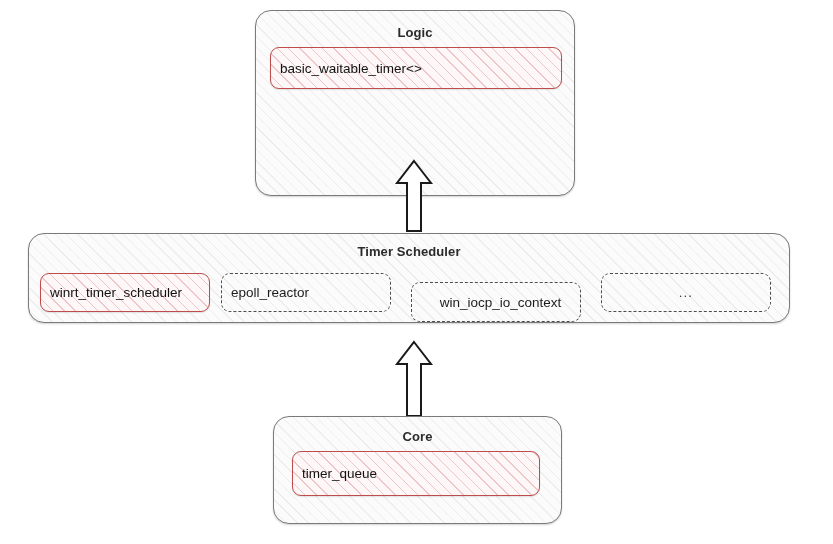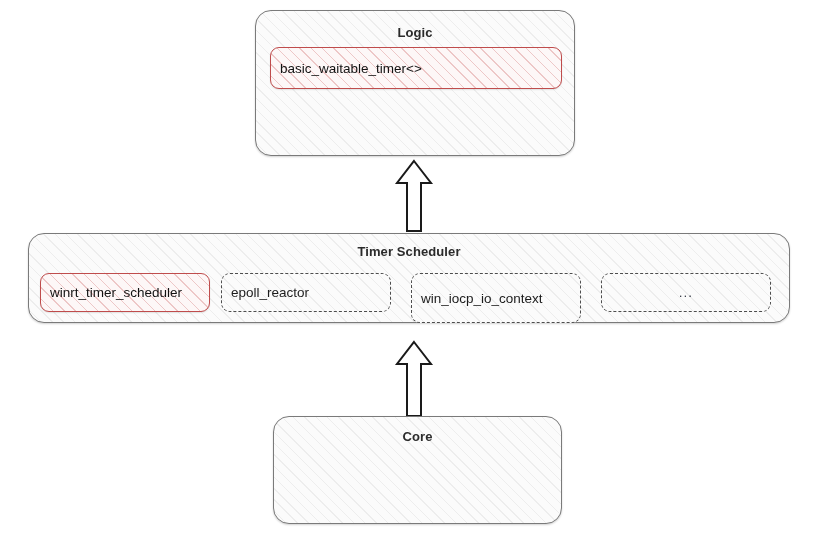--- a/index.html
+++ b/index.html
@@ -85,21 +85,21 @@
   }
 
   
   .arrow {
     position: absolute;
   }
 </style>
 </head>
 <body>
 
-<div class="group hatch-gray" style="left:255px; top:10px; width:320px; height:146px;">
+<div class="group hatch-gray" style="left:255px; top:10px; width:320px; height:186px;">
   <div class="group-title" style="top:14px;">Logic</div>
 
   <div class="node node-red hatch-red" style="left:14px; top:36px; width:292px; height:42px;">
     <span>basic_waitable_timer&lt;&gt;</span>
   </div>
 
 </div>
 
 <div class="arrow" style="left:392px; top:159px; width:44px; height:74px;">
   <svg width="44" height="74" viewBox="0 0 44 74">
@@ -111,31 +111,34 @@
   <div class="group-title" style="top:10px;">Timer Scheduler</div>
 
   <div class="node node-red hatch-red" style="left:11px; top:39px; width:170px; height:39px; font-weight:normal;">
     <span>winrt_timer_scheduler</span>
   </div>
 
   <div class="node node-dashed hatch-gray" style="left:192px; top:39px; width:170px; height:39px;">
     <span>epoll_reactor</span>
   </div>
 
-  <div class="node node-dashed hatch-gray" style="left:382px; top:39px; width:170px; height:50px;">
+  <div class="node node-dashed hatch-gray" style="left:382px; top:48px; width:170px; height:40px;justify-content:center;">
     <span>win_iocp_io_context</span>
   </div>
 
   <div class="node node-dashed node-center hatch-gray" style="left:572px; top:39px; width:170px; height:39px;">
     <span>...</span>
   </div>
 </div>
 
 <div class="arrow" style="left:392px; top:340px; width:44px; height:78px;">
   <svg width="44" height="78" viewBox="0 0 44 78">
     <path d="M22 2 L39 24 L29 24 L29 76 L15 76 L15 24 L5 24 Z" fill="#ffffff" stroke="#1a1a1a" stroke-width="2" stroke-linejoin="miter"></path>
   </svg>
 </div>
 
 <div class="group hatch-gray" style="left:273px; top:416px; width:289px; height:108px;">
   <div class="group-title" style="top:12px;">Core</div>
 
+  <div class="node node-red hatch-red" style="left:18px; top:34px; width:248px; height:45px;">
+    <span>timer_queue</span>
+  </div>
 </div>
 
 </body></html>

